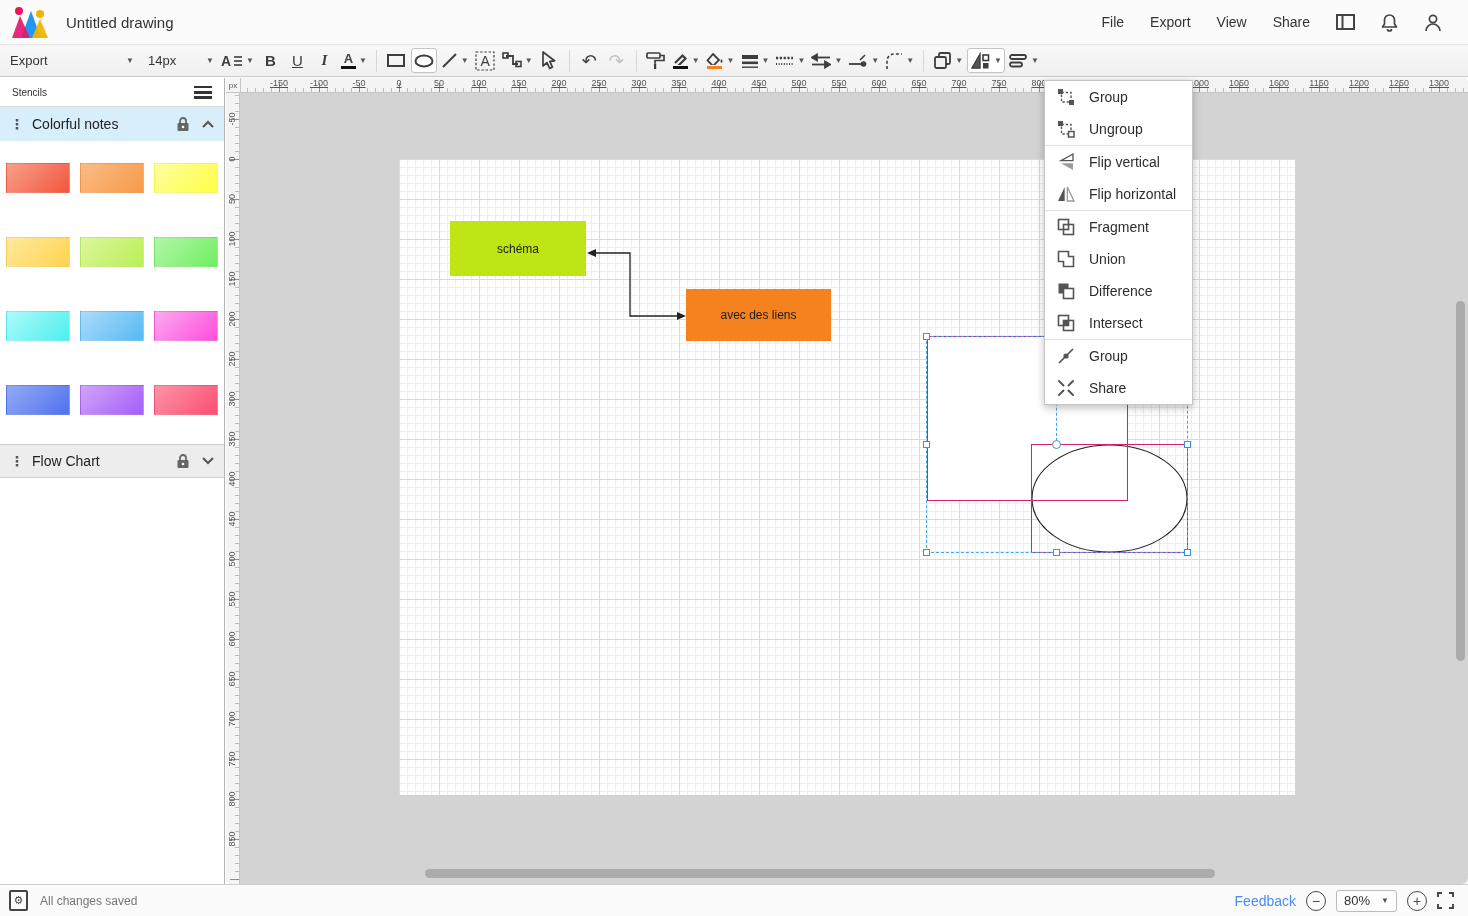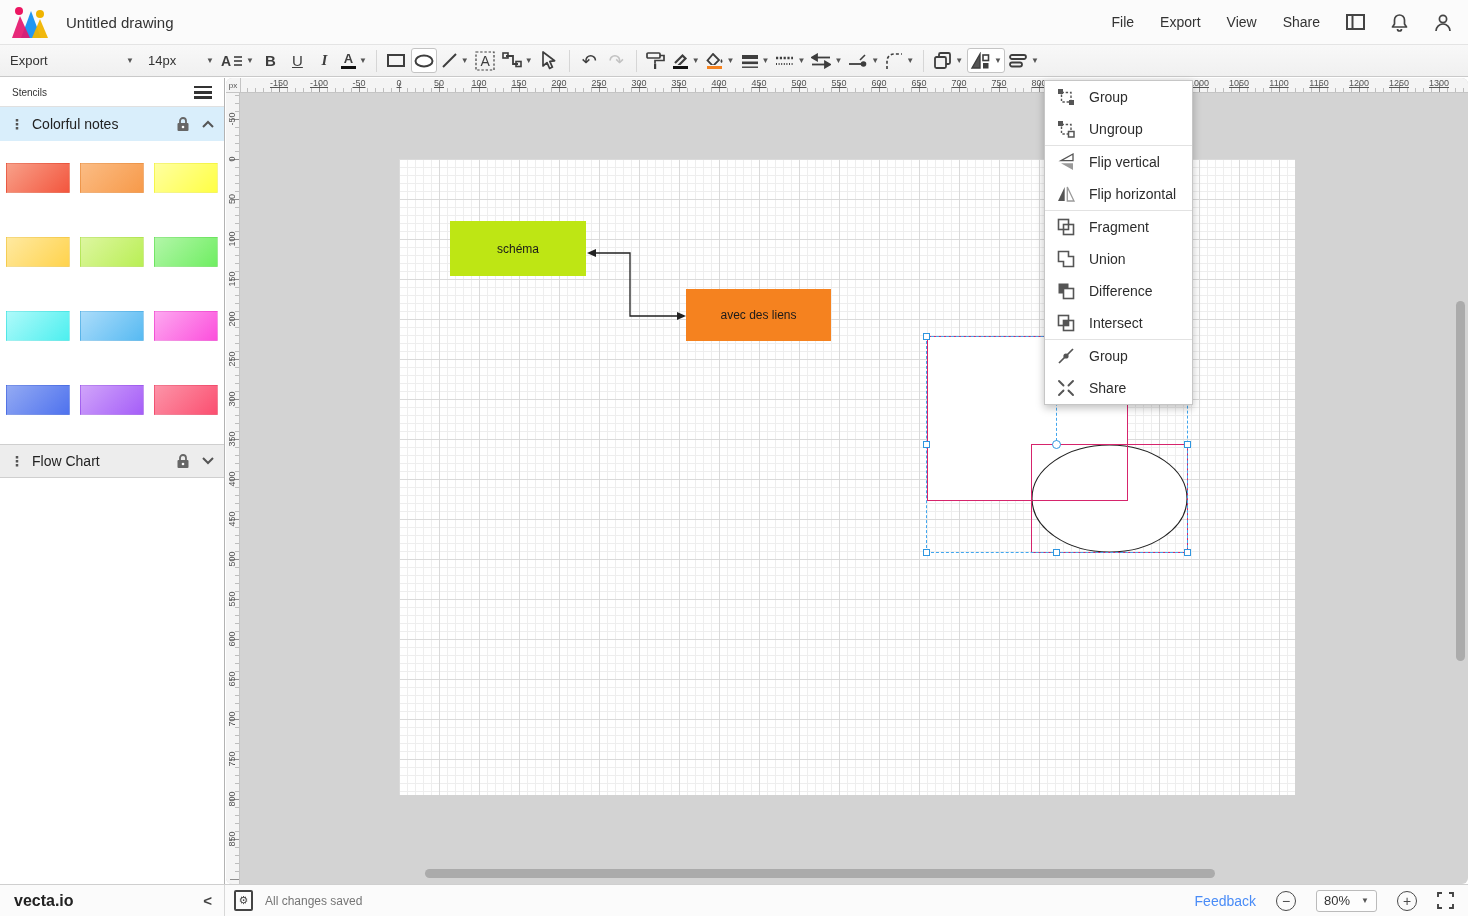--- a/index.html
+++ b/index.html
@@ -4,21 +4,21 @@
 <style>
   * { box-sizing: border-box; margin:0; padding:0; }
   html,body { width:1468px; height:916px; overflow:hidden; }
   body { position:relative; font-family:"Liberation Sans","DejaVu Sans",sans-serif; background:#fff; color:#333; }
   svg { display:block; }
 
   
   #header { position:absolute; top:0; left:0; right:0; height:44px; background:#fbfbfb; display:flex; align-items:center; }
   #logo { margin-left:10px; }
   .doc-title { margin-left:18px; font-size:15px; color:#333; }
-  #header-right { margin-left:auto; display:flex; align-items:center; gap:26px; padding-right:16px; }
+  #header-right { margin-left:auto; display:flex; align-items:center; gap:26px; padding-right:26px; }
   .hmenu { font-size:14px; color:#333; cursor:default; }
   .hicon { color:#444; display:flex; align-items:center; }
 
   
   #toolbar { position:absolute; top:44px; left:0; right:0; height:33px; background:linear-gradient(#f8f8f8,#f0f0f0); border-top:1px solid #e4e4e4; border-bottom:1px solid #c9c9c9; display:flex; align-items:center; padding:0 6px; }
   .tb-sep { width:1px; height:22px; background:#d6d6d6; margin:0 6px; flex:none; }
   .tb-btn { height:25px; min-width:25px; display:flex; align-items:center; justify-content:center; color:#3e3e3e; margin:0 1px; flex:none; padding:0 2px; }
   .tb-btn.active { background:#fff; border:1px solid #c4c4c4; border-radius:3px; }
   .tb-btn.disabled { color:#c2c2c2; }
   .caret { font-size:8px; color:#555; margin-left:3px; }
@@ -94,21 +94,21 @@
   .menu-sep { height:1px; background:#e2e2e2; }
 
   
   #statusbar { position:absolute; bottom:0; left:0; right:0; height:32px; background:#fbfbfb; border-top:1px solid #cfcfcf; display:flex; align-items:stretch; }
   #sb-left { width:225px; border-right:1px solid #d8d8d8; display:flex; align-items:center; flex:none; }
   .brand { font-size:16px; font-weight:bold; color:#222; padding-left:14px; }
   .collapse-arrow { margin-left:auto; margin-right:12px; font-size:15px; color:#444; font-weight:bold; }
   #sb-main { display:flex; align-items:center; gap:12px; padding-left:9px; flex:1; }
   .gear-box { width:19px; height:21px; border:2px solid #444; border-radius:2px; display:flex; align-items:center; justify-content:center; font-size:11px; color:#444; }
   .status-text { font-size:12px; color:#757575; }
-  #sb-right { display:flex; align-items:center; gap:20px; padding-right:14px; }
+  #sb-right { display:flex; align-items:center; gap:10px; padding-right:14px; }
   .feedback { font-size:14px; color:#4a8cf7; }
   .zoom-circle { width:20px; height:20px; border:1.6px solid #4a4a4a; border-radius:50%; display:flex; align-items:center; justify-content:center; font-size:14px; color:#4a4a4a; line-height:1; }
   .zoom-select { height:22px; border:1px solid #bbb; border-radius:3px; background:#fdfdfd; display:flex; align-items:center; gap:8px; padding:0 7px; font-size:13px; color:#333; }
 </style>
 </head>
 <body>
 
 <div id="header">
   <div id="logo">
     <svg width="38" height="36" viewBox="0 0 38 36">
@@ -404,21 +404,21 @@
       <span style="left: 638px;">600</span>
       <span style="left: 678px;">650</span>
       <span style="left: 718px;">700</span>
       <span style="left: 758px;">750</span>
       <span style="left: 798px;">800</span>
       <span style="left: 838px;">850</span>
       <span style="left: 878px;">900</span>
       <span style="left: 918px;">950</span>
       <span style="left: 958px;">1000</span>
       <span style="left: 998px;">1050</span>
-      <span style="left: 1038px;">1100</span>
+      <span style="left: 1038px;">1600</span>
       <span style="left: 1078px;">1150</span>
       <span style="left: 1118px;">1200</span>
       <span style="left: 1158px;">1250</span>
       <span style="left: 1198px;">1300</span>
     </div>
   <div id="left-ruler">
       <span style="top: 21px;">-50</span>
       <span style="top: 61px;">0</span>
       <span style="top: 101px;">50</span>
       <span style="top: 141px;">100</span>
@@ -571,24 +571,20 @@
             <line x1="17" y1="3" x2="12.5" y2="7.5"></line>
             <line x1="7.5" y1="12.5" x2="3" y2="17"></line>
           </g>
         </svg>
       </span>
       <span class="mi-label">Share</span>
     </div>
   </div>
 
 <div id="statusbar">
-  <div id="sb-left">
-    <span class="brand">vecta.io</span>
-    <span class="collapse-arrow">&lt;</span>
-  </div>
   <div id="sb-main">
     <span class="gear-box">⚙</span>
     <span class="status-text">All changes saved</span>
   </div>
   <div id="sb-right">
     <span class="feedback">Feedback</span>
     <span class="zoom-circle">−</span>
     <span class="zoom-select">
       <span>80%</span>
       <span class="caret">▼</span>

